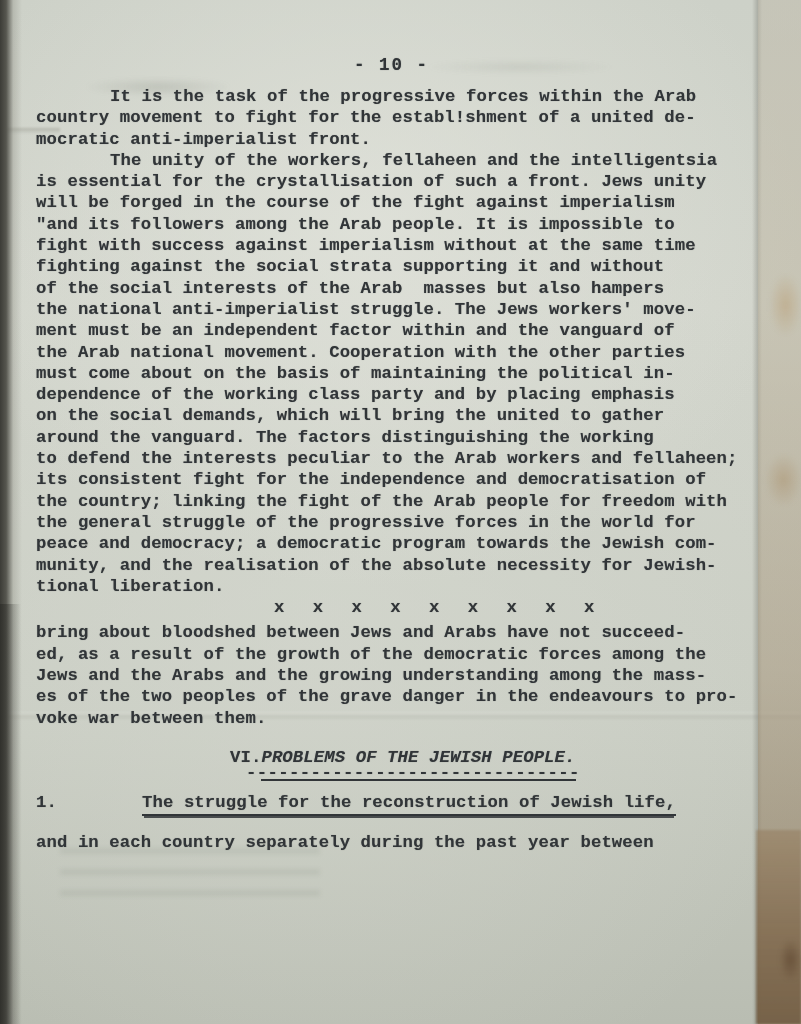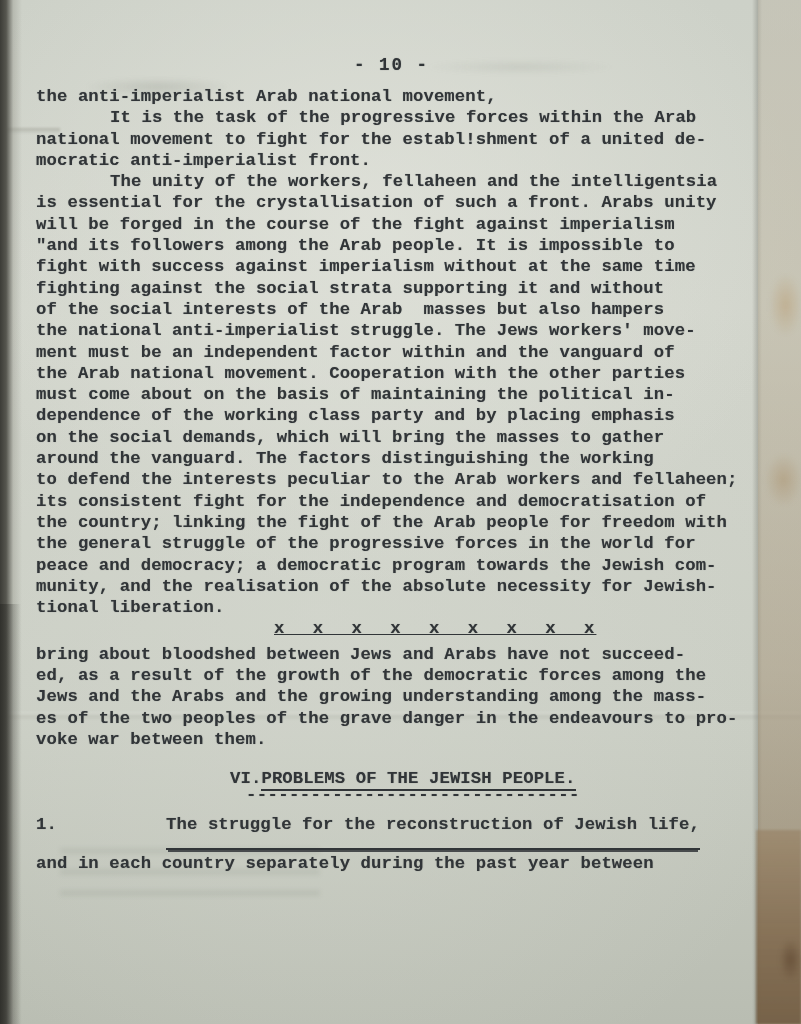--- a/index.html
+++ b/index.html
@@ -42,28 +42,28 @@
   .ghost-2{position:absolute;left:430px;top:60px;width:180px;height:14px;
     background:radial-gradient(ellipse at center,rgba(130,136,126,.15) 0%,rgba(130,136,126,0) 75%);filter:blur(2px);}
 
   .page-number{position:absolute;top:55px;left:0;right:60px;text-align:center;
     font-size:17.5px;font-weight:700;letter-spacing:2px;text-shadow:0 0 1px rgba(49,53,56,.5);padding-left:42px;}
 
   .text-col{position:absolute;left:36px;top:86px;width:720px;}
   .line{font-size:17.3px;line-height:21.3px;font-weight:700;white-space:pre;
     letter-spacing:.1px;text-shadow:0 0 1px rgba(49,53,56,.45);}
   .line.indent{text-indent:74px;}
-  .line.separator{text-align:left;padding-left:238px;word-spacing:14px;letter-spacing:2px;text-decoration:underline;}
+  .line.separator{text-align:left;padding-left:238px;word-spacing:14px;letter-spacing:2px;}
   .gap{width:100%;}
   .heading-line{padding-left:194px;}
-  .heading-title{border-bottom:2px solid #313538;padding-bottom:1px;}
+  .heading-title{border-bottom:2px solid #313538;padding-bottom:12px;font-style:italic;}
   .dashes-line{padding-left:210px;line-height:10px;font-size:17.3px;font-weight:700;
     letter-spacing:.4px;white-space:pre;text-shadow:0 0 1px rgba(49,53,56,.45);}
   .sub-num{display:inline-block;width:106px;}
-  .sub-title{border-bottom:2px solid #313538;box-shadow:0 4px 0 -2px rgba(49,53,56,.85);padding-bottom:14px;margin-left:24px;}
+  .sub-title{border-bottom:2px solid #313538;box-shadow:0 4px 0 -2px rgba(49,53,56,.85);padding-bottom:2px;}
 </style>
 </head>
 <body>
 
 <div class="page">
 
   <div class="smudge-top"></div>
   <div class="ghost-2"></div>
   <div class="ghost-1"></div>
   <div class="crease-h-top"></div>
@@ -73,37 +73,36 @@
   <div class="stain-tan-1"></div>
   <div class="stain-tan-2"></div>
   <div class="stain-brown-bottom"></div>
   <div class="stain-brown-spot"></div>
   <div class="edge-left"></div>
   <div class="edge-left-bottom"></div>
 
   <div class="page-number">- 10 -</div>
 
   <div class="text-col" id="text-flow">
-      <div class="line">the anti-imperialist Arab national movement,</div>
       <div class="line indent">It is the task of the progressive forces within the Arab</div>
-      <div class="line">national movement to fight for the establ!shment of a united de-</div>
+      <div class="line">country movement to fight for the establ!shment of a united de-</div>
       <div class="line">mocratic anti-imperialist front.</div>
       <div class="line indent">The unity of the workers, fellaheen and the intelligentsia</div>
-      <div class="line">is essential for the crystallisation of such a front. Arabs unity</div>
+      <div class="line">is essential for the crystallisation of such a front. Jews unity</div>
       <div class="line">will be forged in the course of the fight against imperialism</div>
       <div class="line">"and its followers among the Arab people. It is impossible to</div>
       <div class="line">fight with success against imperialism without at the same time</div>
       <div class="line">fighting against the social strata supporting it and without</div>
       <div class="line">of the social interests of the Arab  masses but also hampers</div>
       <div class="line">the national anti-imperialist struggle. The Jews workers' move-</div>
       <div class="line">ment must be an independent factor within and the vanguard of</div>
       <div class="line">the Arab national movement. Cooperation with the other parties</div>
       <div class="line">must come about on the basis of maintaining the political in-</div>
       <div class="line">dependence of the working class party and by placing emphasis</div>
-      <div class="line">on the social demands, which will bring the masses to gather</div>
+      <div class="line">on the social demands, which will bring the united to gather</div>
       <div class="line">around the vanguard. The factors distinguishing the working</div>
       <div class="line">to defend the interests peculiar to the Arab workers and fellaheen;</div>
       <div class="line">its consistent fight for the independence and democratisation of</div>
       <div class="line">the country; linking the fight of the Arab people for freedom with</div>
       <div class="line">the general struggle of the progressive forces in the world for</div>
       <div class="line">peace and democracy; a democratic program towards the Jewish com-</div>
       <div class="line">munity, and the realisation of the absolute necessity for Jewish-</div>
       <div class="line">tional liberation.</div>
       <div class="line separator">x x x x x x x x x</div>
       <div class="gap" style="height: 4px;"></div>

